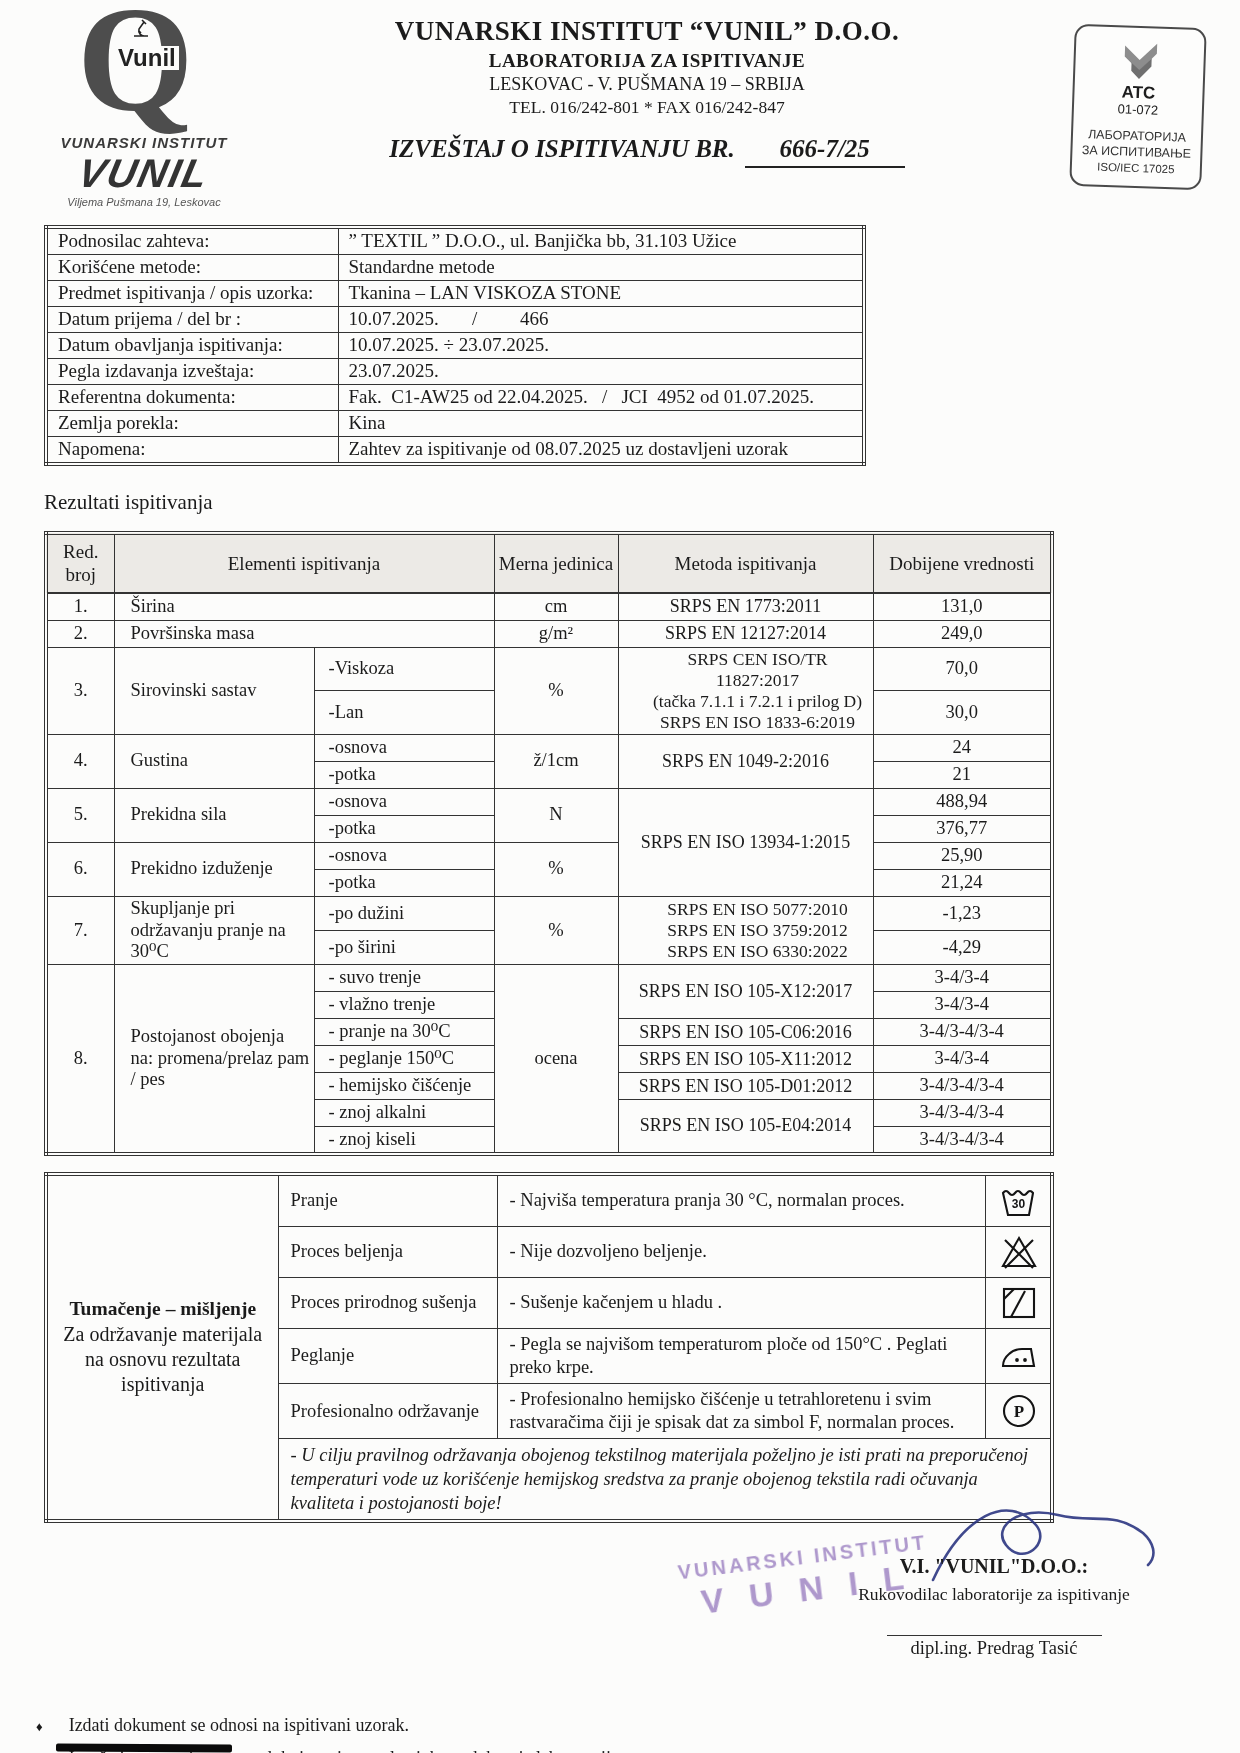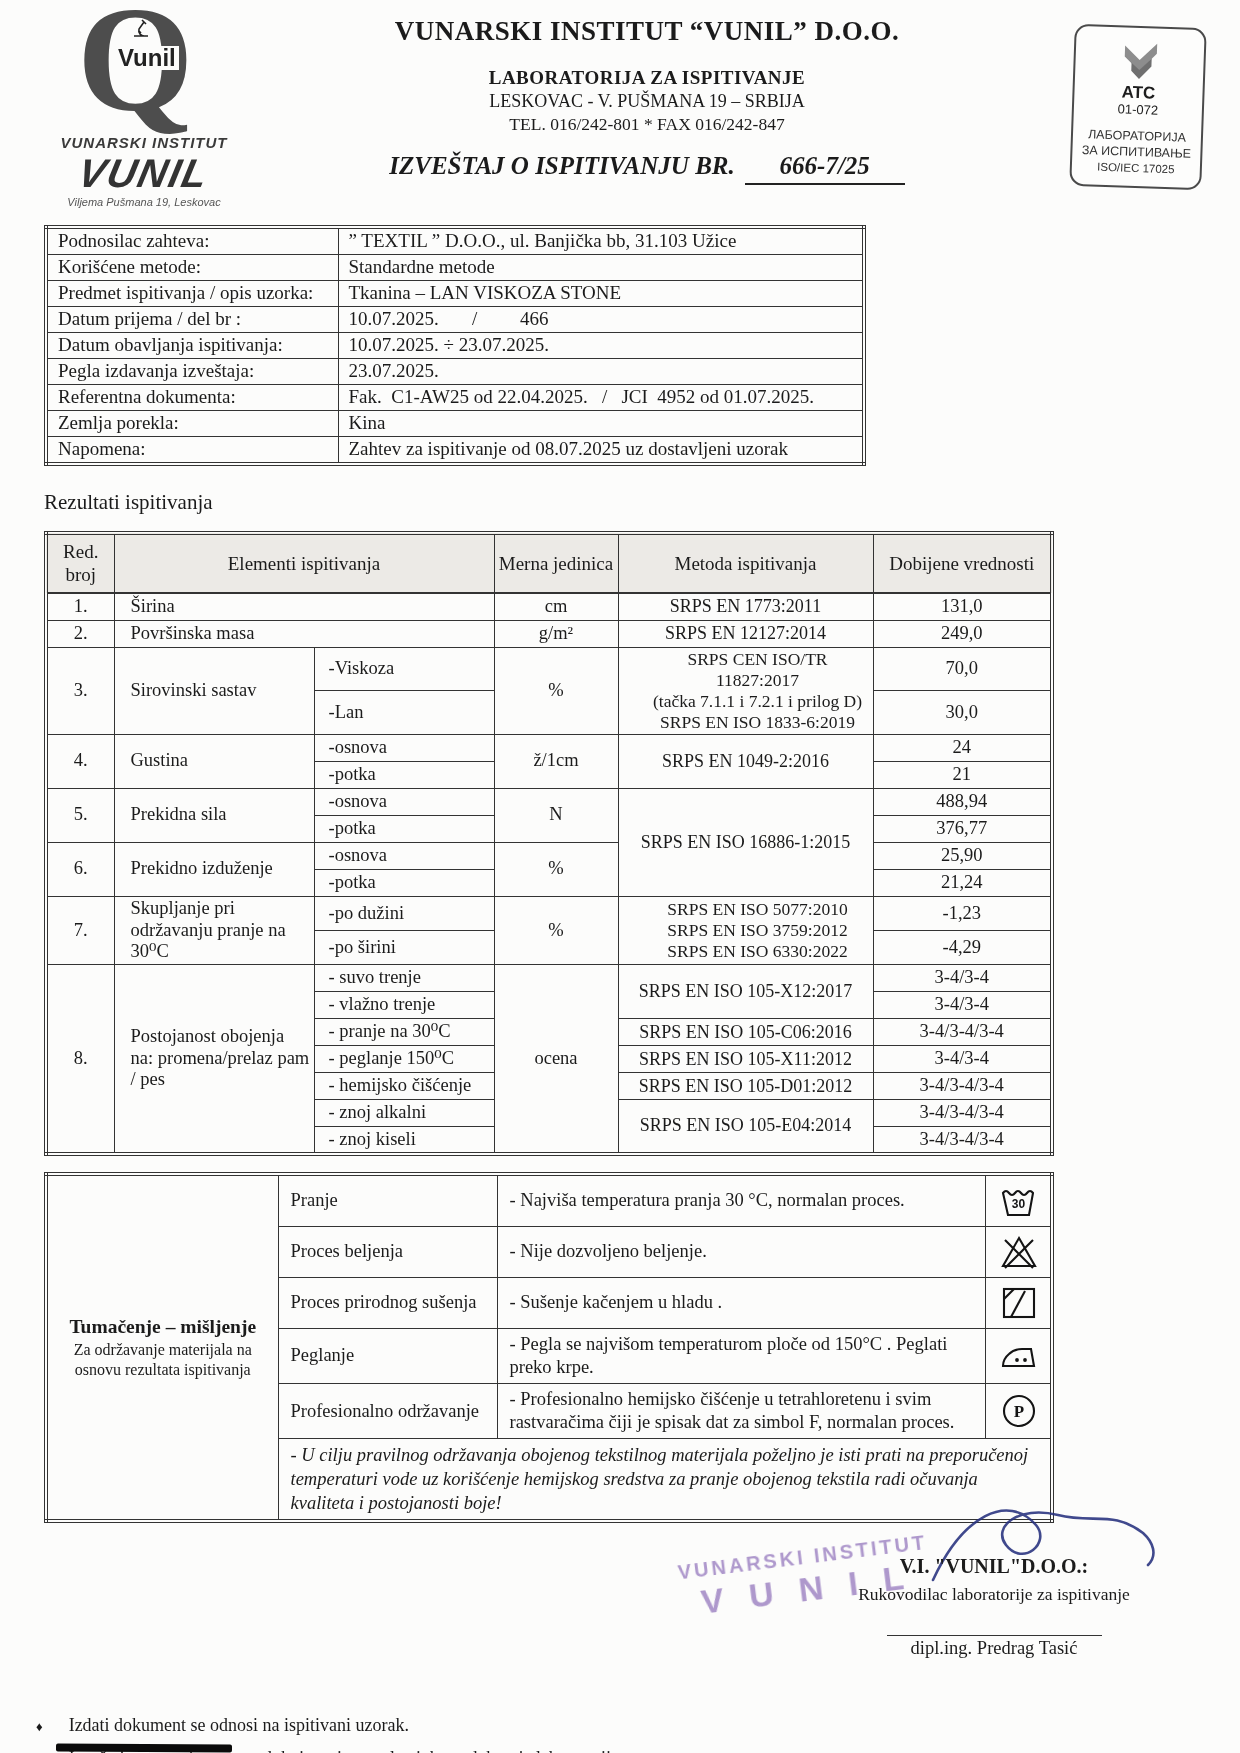--- a/index.html
+++ b/index.html
@@ -11,21 +11,21 @@
   .logo-col { width:212px; text-align:center; }
   .q-wrap { position:relative; width:170px; height:118px; margin:0 auto; }
   .q-letter { font:700 150px/1 "Liberation Serif",serif; color:#4d4d4d; position:absolute; left:18px; top:-28px; letter-spacing:-4px; }
   .q-brand { position:absolute; left:56px; top:34px; background:#fcfcfb; padding:0 3px; font:700 24px/1 "Liberation Sans",sans-serif; color:#222; }
   .q-micro { position:absolute; left:72px; top:6px; }
   .logo-cap1 { font:italic 700 15px/1.2 "Liberation Sans",sans-serif; color:#3a3a3a; letter-spacing:1px; margin-top:4px; }
   .logo-cap2 { font:italic 900 40px/1 "Liberation Sans",sans-serif; color:#333; transform:skewX(-12deg); letter-spacing:2px; margin-top:1px; }
   .logo-cap3 { font:italic 400 11px/1.3 "Liberation Sans",sans-serif; color:#555; margin-top:2px; }
   .center-col { flex:1; text-align:center; padding-top:4px; }
   .org-name { font-weight:700; font-size:27px; letter-spacing:.5px; }
-  .org-sub  { font-weight:700; font-size:19px; margin-top:20px; letter-spacing:.5px; }
+  .org-sub  { font-weight:700; font-size:19px; margin-top:3px; letter-spacing:.5px; }
   .org-addr { font-size:18px; margin-top:2px; }
   .org-tel  { font-size:17.5px; margin-top:2px; }
   .report-title { margin-top:16px; font:italic 700 25px/1.2 "Liberation Serif",serif; }
   .report-no { display:inline-block; min-width:160px; border-bottom:2.5px solid #222; padding:0 14px 2px 14px; margin-left:10px; font-style:italic; }
   .badge-col { width:160px; display:flex; justify-content:flex-end; padding-top:14px; }
   .atc-badge { width:132px; height:162px; border:2px solid #4a4a4a; border-radius:14px; text-align:center; padding-top:10px; transform:rotate(2deg); background:#fdfdfc; }
   .atc-code { font:700 17px/1 "Liberation Sans",sans-serif; color:#1d1d1d; margin-top:2px; }
   .atc-no { font:400 13px/1.4 "Liberation Sans",sans-serif; color:#222; }
   .atc-l1,.atc-l2 { font:400 12.5px/1.25 "Liberation Sans",sans-serif; color:#333; }
   .atc-l3 { font:400 11.5px/1.5 "Liberation Sans",sans-serif; color:#333; }
@@ -47,21 +47,21 @@
   .res-tbl td.sub { text-align:left; padding-left:14px; }
   .res-tbl td.meth { font-size:18px; }
   .res-tbl td.meth3 { font-size:17.5px;padding-left:28px; }
   .res-tbl td.meth3 div { line-height:1.2; }
 
   
   .int-tbl { width:1006px; margin:10px 0 0 44px; border:4px double #333; table-layout:fixed; }
   .int-tbl td { border:1.6px solid #333; font-size:18.5px; vertical-align:middle; padding:4px 12px; }
   .tum-cell { text-align:center; }
   .tum-h { font-weight:700; font-size:19.5px; }
-  .tum-s { font-size:16px; line-height:1.25; margin-top:2px; }
+  .tum-s { font-size:20px; line-height:1.25; margin-top:2px; }
   .int-lbl { height:40px; }
   .int-txt { font-size:18px; line-height:1.25; }
   .sym-cell { text-align:center; padding:2px; }
   .int-note { font-style:italic; font-size:17.5px; line-height:1.3; padding:6px 12px; }
 
   
   .sig-area { position:relative; height:152px; margin-top:14px; }
   .stamp { position:absolute; left:640px; top:8px; transform:rotate(-7deg); color:rgba(110,70,165,.55); filter:blur(.5px); text-align:center; width:330px; pointer-events:none; }
   .stamp-l1 { font:700 20px/1.2 "Liberation Sans",sans-serif; letter-spacing:3px; }
   .stamp-l2 { font:900 34px/1.2 "Liberation Sans",sans-serif; letter-spacing:8px; }
@@ -226,21 +226,21 @@
       </tr>
       <tr>
         <td class="sub">-potka</td>
         <td>21</td>
       </tr>
       <tr>
         <td rowspan="2">5.</td>
         <td rowspan="2" class="el">Prekidna sila</td>
         <td class="sub">-osnova</td>
         <td rowspan="2">N</td>
-        <td rowspan="4" class="meth">SRPS EN ISO 16886-1:2015</td>
+        <td rowspan="4" class="meth">SRPS EN ISO 13934-1:2015</td>
         <td>488,94</td>
       </tr>
       <tr>
         <td class="sub">-potka</td>
         <td>376,77</td>
       </tr>
       <tr>
         <td rowspan="2">6.</td>
         <td rowspan="2" class="el">Prekidno izduženje</td>
         <td class="sub">-osnova</td>

